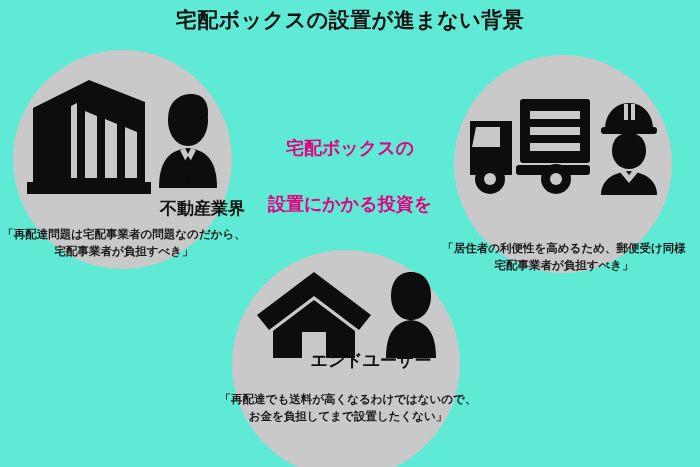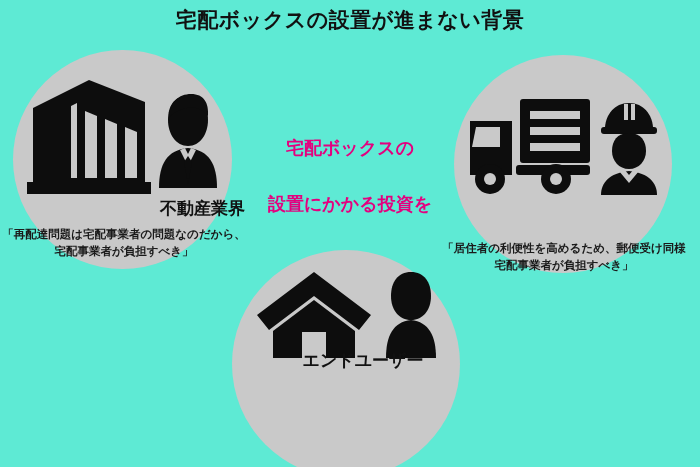--- a/index.html
+++ b/index.html
@@ -62,21 +62,21 @@
     position: absolute;
     text-align: center;
     font-size: 17px;
     font-weight: bold;
     color: #111111;
     line-height: 1.1;
     white-space: nowrap;
   }
   .label-left   { left: 26px;  top: 200px; width: 219px; text-align: right; }
   .label-right  { left: 452px; top: 203px; width: 222px; }
-  .label-bottom { left: 236px; top: 352px; width: 228px; padding-left: 13px; }
+  .label-bottom { left: 244px; top: 352px; width: 228px; padding-left: 13px; }
 
   
   .circle-quote {
     position: absolute;
     text-align: center;
     font-size: 11.5px;
     font-weight: bold;
     color: #1a1a1a;
     line-height: 1.45;
     white-space: nowrap;
@@ -210,19 +210,23 @@
 
         <path d="M28 2 C41 2 48 12 48 26 C48 40 40 50 28 50 C16 50 8 40 8 26 C8 12 15 2 28 2 Z" fill="#0d0d0d"></path>
 
         <path d="M28 50 C10 52 3 66 3 88 L53 88 C53 66 46 52 28 50 Z" fill="#0d0d0d"></path>
       </svg>
     </span>
   </div>
 
   <div class="circle-label label-bottom">エンドユーザー</div>
 
+  <div class="circle-quote quote-bottom">
+    <span class="quote-line">「再配達でも送料が高くなるわけではないので、</span>
+    <span class="quote-line">お金を負担してまで設置したくない」</span>
+  </div>
 
   <div class="center-message">
     <span class="msg-line">宅配ボックスの</span>
     <span class="msg-line">設置にかかる投資を</span>
   </div>
 
 </div>
 
 </body></html>

